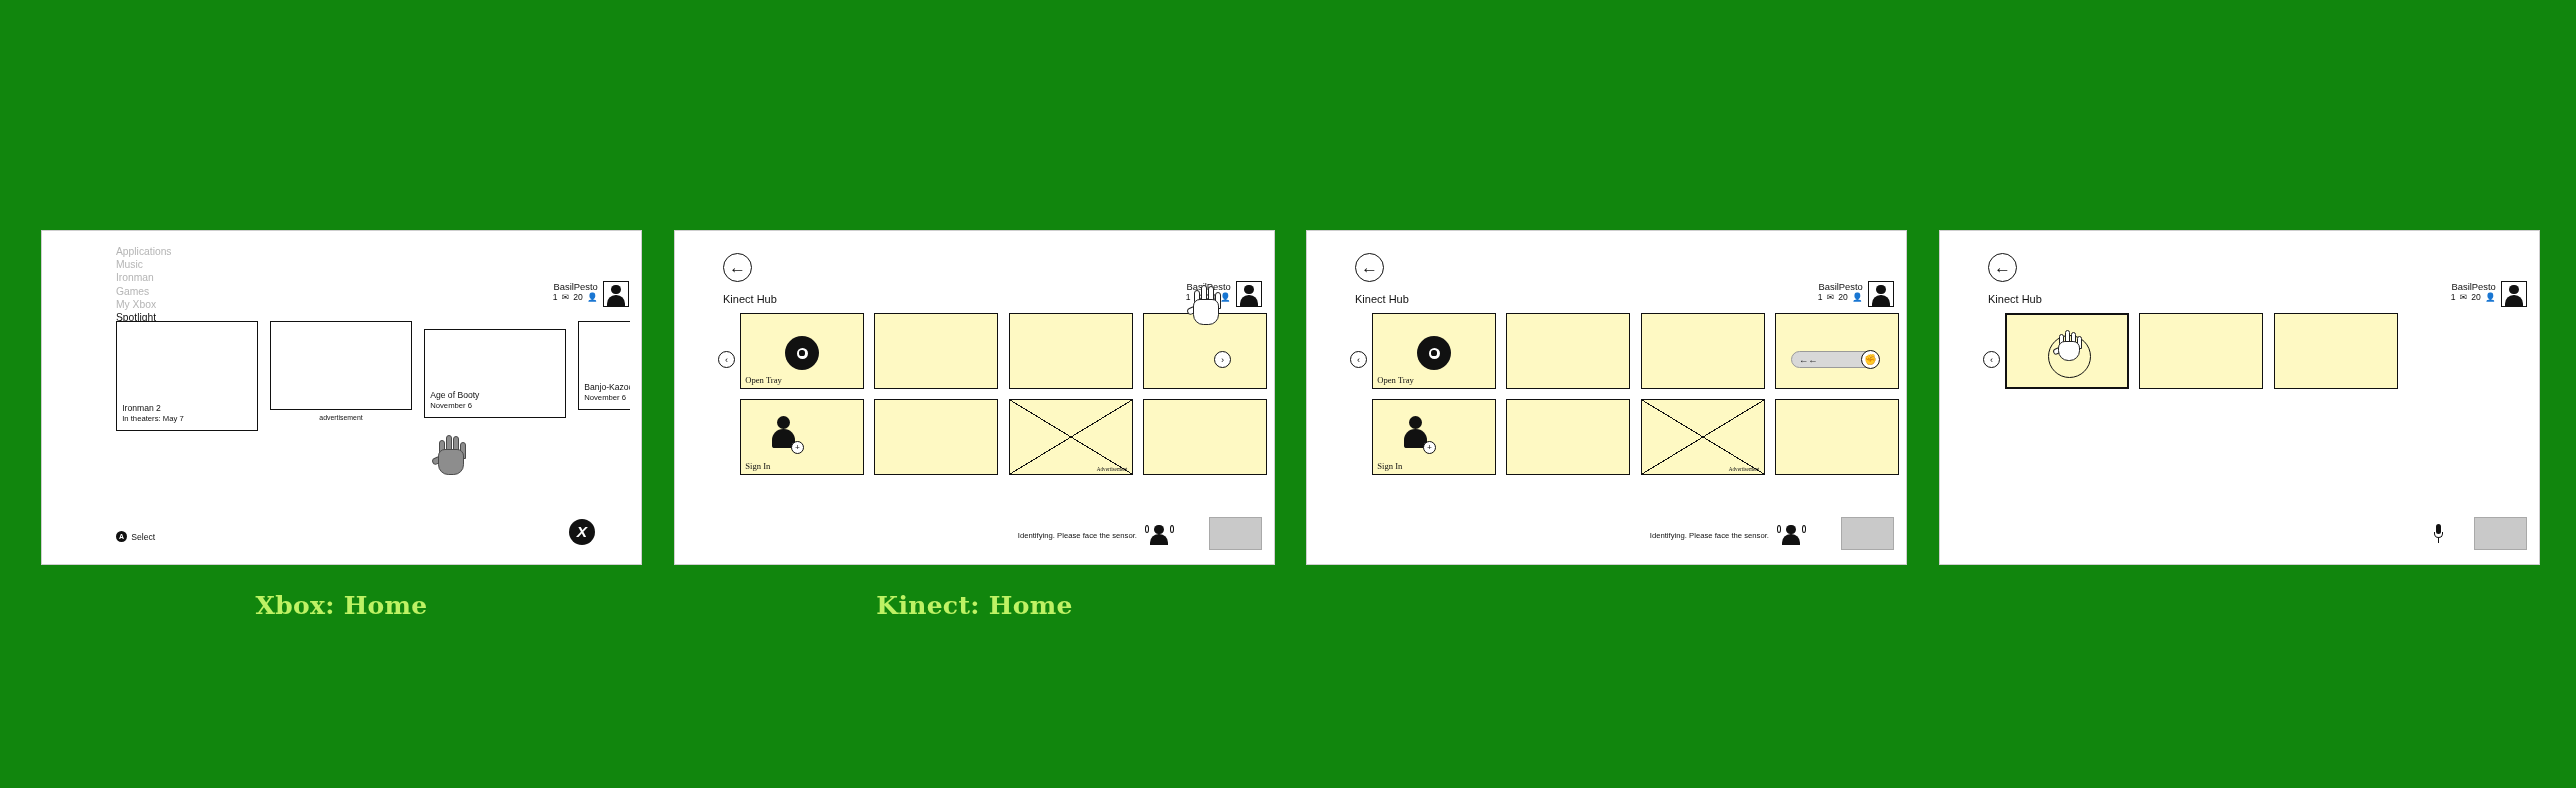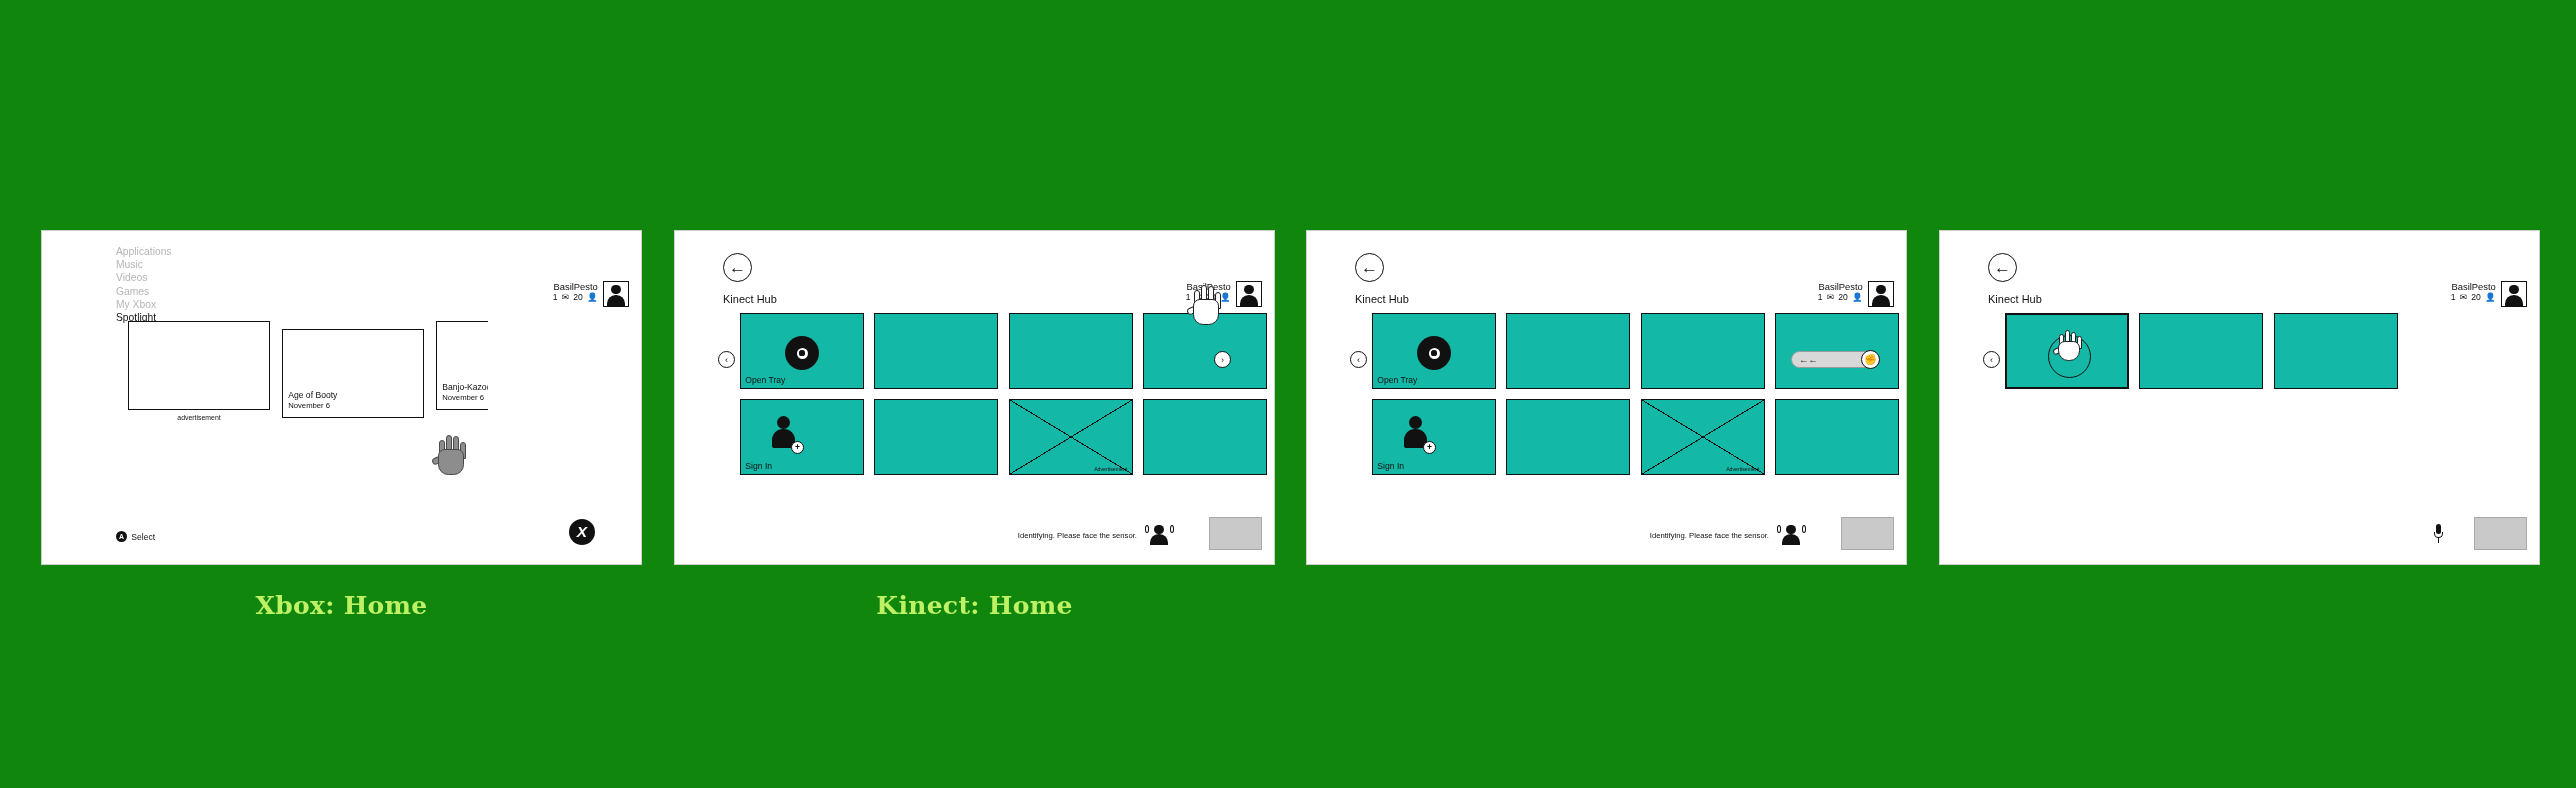--- a/index.html
+++ b/index.html
@@ -91,22 +91,23 @@
   
   .grid {
     position: absolute;
     display: grid;
     grid-template-columns: repeat(4, 124px);
     grid-template-rows: 76px 76px;
     gap: 10.3px;
   }
   .tile {
     border: 0.9px solid #111;
-    background: #14b8a6;
+    background: #fef9c3;
     position: relative;
+    font-family: Liberation Serif, serif;
   }
   .tile .label {
     position: absolute;
     left: 4.3px; bottom: 3.4px;
     font-size: 8.6px; color: #111;
   }
   .tile .ad-label {
     position: absolute;
     right: 4.3px; bottom: 2.6px;
     font-size: 5.2px; color: #111;
@@ -312,21 +313,21 @@
 </head>
 <body>
 
 <div class="board">
 
   <div class="panel p1">
 
     <div class="menu-list">
       <div>Applications</div>
       <div>Music</div>
-      <div>Videos</div>
+      <div>Ironman</div>
       <div>Games</div>
       <div>My Xbox</div>
       <div class="active">Spotlight</div>
     </div>
 
     <div class="gamertag">
       <div class="gt-text">
         <div class="gt-name">BasilPesto</div>
         <div class="gt-stats">
           <span>1</span>
@@ -335,20 +336,24 @@
           <span class="ic">👤</span>
         </div>
       </div>
       <div class="avatar">
         <div class="head"></div>
           <div class="body"></div>
       </div>
     </div>
 
     <div class="spotlight-row">
+      <div class="big-card">
+        <div class="t1">Ironman 2</div>
+        <div class="t2">In theaters: May 7</div>
+      </div>
       <div class="ad-card">
         <div class="xcross"></div>
         <div class="cap">advertisement</div>
       </div>
       <div class="mid-card">
         <div class="t1">Age of Booty</div>
         <div class="t2">November 6</div>
       </div>
       <div class="edge-card">
         <div class="t1">Banjo-Kazooie</div>

